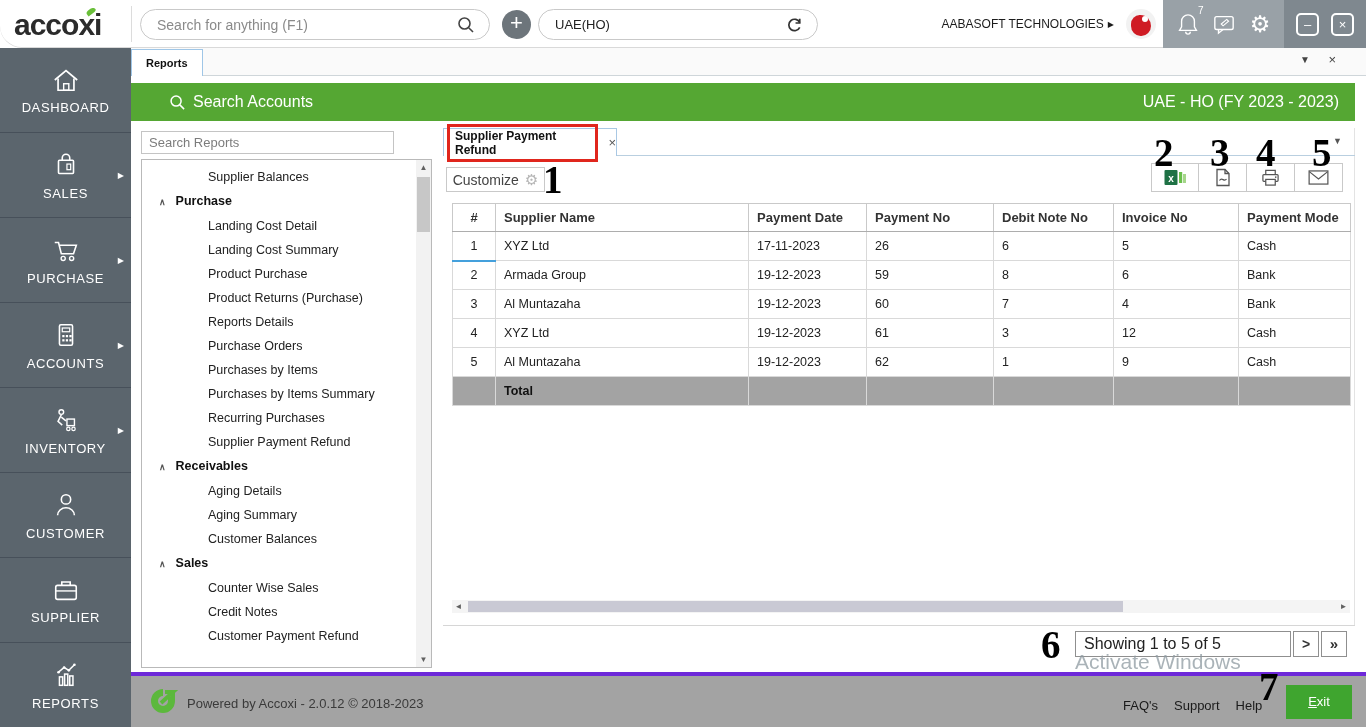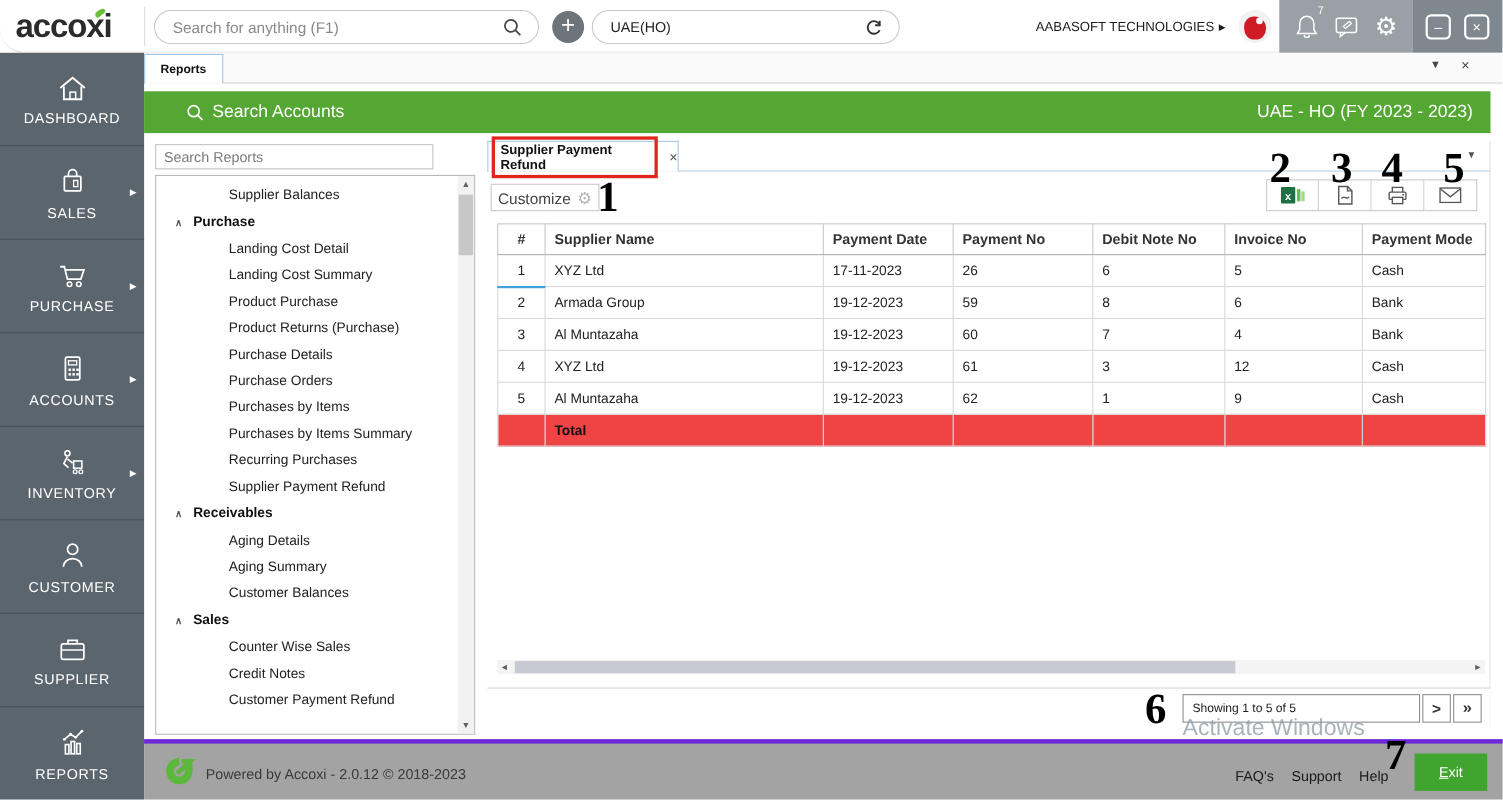--- a/index.html
+++ b/index.html
@@ -73,33 +73,33 @@
   #customize-btn .g { color:#b5b5b5; font-size:15px; }
   #export-group { position:absolute; left:708px; top:35px; display:flex; }
   .exp-btn { width:48px; height:29px; border:1px solid #c9c9c9; border-left:none; background:#fff; display:flex; align-items:center; justify-content:center; }
   .exp-btn:first-child { border-left:1px solid #c9c9c9; }
 
   
   #rtable { position:absolute; left:9px; top:75px; border-collapse:collapse; table-layout:fixed; }
   #rtable th { border:1px solid #c9c9c9; border-bottom:1px solid #adadad; font-size:13px; font-weight:bold; color:#333; text-align:left; padding:5px 8px; height:28px; background:#fff; }
   #rtable td { border:1px solid #d9d9d9; font-size:12.5px; color:#222; padding:5px 8px; height:29px; background:#fff; }
   #rtable th.c, #rtable td.c { text-align:center; }
-  #rtable tr.total td { background:#ef4444; font-weight:normal; }
+  #rtable tr.total td { background:#a3a3a3; font-weight:normal; }
   #rtable tr.total td.tl { font-weight:bold; color:#111; }
   #rtable td.sel { border-bottom:2px solid #44a0dc; }
 
   
   #hscroll { position:absolute; left:9px; top:472px; width:898px; height:13px; background:#f4f4f4; }
   #hscroll .sarr { position:absolute; top:0; width:13px; height:13px; color:#606060; font-size:8px; line-height:13px; text-align:center; }
   #hscroll .lf { left:0; } #hscroll .rt { right:0; }
   #hscroll .thumb { position:absolute; left:16px; top:1px; width:655px; height:11px; background:#c9c9d4; }
 
   
   #pagestrip { position:absolute; left:0; top:497px; width:912px; height:36px; border-top:1px solid #d6d6d6; background:#fff; }
-  #showing-box { position:absolute; left:632px; top:5px; width:216px; height:26px; border:1px solid #8f8f8f; font-size:11px; color:#222; line-height:24px; padding-left:8px; background:#fff; }
+  #showing-box { position:absolute; left:632px; top:5px; width:216px; height:26px; border:1px solid #8f8f8f; font-size:16px; color:#222; line-height:24px; padding-left:8px; background:#fff; }
   .pg-btn { position:absolute; top:5px; width:26px; height:26px; border:1px solid #8f8f8f; background:#fff; text-align:center; font-weight:bold; color:#333; font-size:14px; line-height:24px; }
   #pg-next { left:850px; } #pg-last { left:878px; font-size:15px; }
 
   
   #wm1 { position:absolute; left:1075px; top:650px; font-size:21px; color:#8e9aa1; opacity:.75; z-index:5; }
   #wm2 { position:absolute; left:1075px; top:677px; font-size:14.5px; color:#9aa4ab; opacity:.8; z-index:5; }
 
   
   #footer { position:absolute; left:131px; top:672px; width:1363px; height:55px; background:#a3a3a3; border-top:4px solid #6d28d9; z-index:6; }
   #ftr-logo { position:absolute; left:16px; top:9px; width:32px; height:32px; }
@@ -279,21 +279,21 @@
 </div>
 
 <div id="rp-search">Search Reports</div>
 <div id="rp-list">
     <div class="rl-item">Supplier Balances</div>
     <div class="rl-header"><span class="caret">∧</span><span>Purchase</span></div>
     <div class="rl-item">Landing Cost Detail</div>
     <div class="rl-item">Landing Cost Summary</div>
     <div class="rl-item">Product Purchase</div>
     <div class="rl-item">Product Returns (Purchase)</div>
-    <div class="rl-item">Purchase Details</div>
+    <div class="rl-item">Reports Details</div>
     <div class="rl-item">Purchase Orders</div>
     <div class="rl-item">Purchases by Items</div>
     <div class="rl-item">Purchases by Items Summary</div>
     <div class="rl-item">Recurring Purchases</div>
     <div class="rl-item">Supplier Payment Refund</div>
     <div class="rl-header"><span class="caret">∧</span><span>Receivables</span></div>
     <div class="rl-item">Aging Details</div>
     <div class="rl-item">Aging Summary</div>
     <div class="rl-item">Customer Balances</div>
     <div class="rl-header"><span class="caret">∧</span><span>Sales</span></div>

